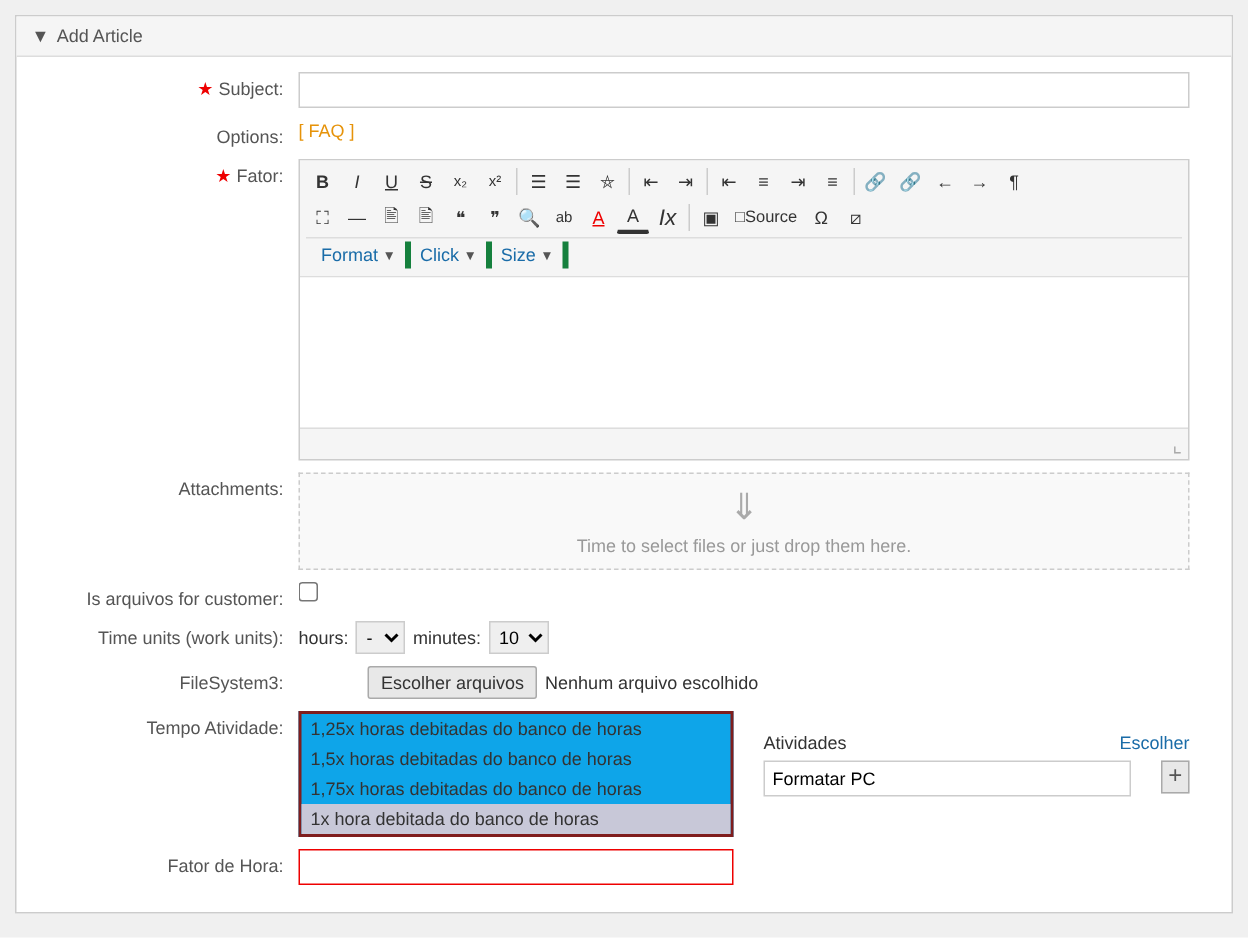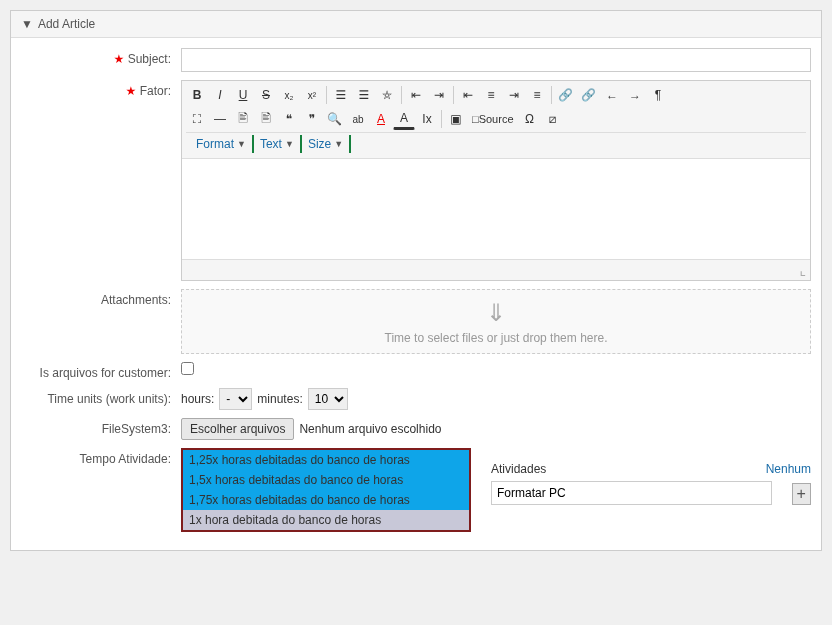--- a/index.html
+++ b/index.html
@@ -29,21 +29,21 @@
     }
 
     .form-body {
       padding: 10px 0;
     }
 
     .form-row {
       display: flex;
       align-items: flex-start;
       margin-bottom: 8px;
-      padding: 0 10px;
+      padding: 0 28px;
     }
 
     .form-label {
       width: 160px;
       text-align: right;
       padding-right: 10px;
       padding-top: 4px;
       color: #555;
       font-size: 12px;
       flex-shrink: 0;
@@ -123,21 +123,21 @@
       padding: 2px 4px;
       border-top: 1px solid #ddd;
       background: #f5f5f5;
     }
 
     .format-dropdown {
       display: inline-flex;
       align-items: center;
       gap: 3px;
       padding: 2px 6px;
-      border-right: 2px solid #15803d;
+      border-right: 4px solid #15803d;
       cursor: pointer;
       font-size: 12px;
       color: #1a6ca8;
     }
 
     .format-dropdown .arrow {
       font-size: 9px;
       color: #555;
     }
 
@@ -200,20 +200,21 @@
       font-size: 12px;
       padding: 2px 2px;
       border: 1px solid #ccc;
       height: 22px;
     }
 
     .filesystem-wrap {
       display: flex;
       align-items: center;
       gap: 5px;
+      margin-left: 46px;
     }
 
     .choose-files-btn {
       background: #e8e8e8;
       border: 1px solid #aaa;
       padding: 3px 8px;
       font-size: 12px;
       cursor: pointer;
       border-radius: 2px;
       color: #333;
@@ -265,21 +266,21 @@
     }
 
     .options-label {
       font-size: 12px;
       color: #1a6ca8;
       cursor: pointer;
     }
 
     .atividades-input-row {
       display: flex;
-      align-items: flex-end;
+      align-items: flex-start;
       gap: 20px;
     }
 
     .atividades-input {
       border: 1px solid #ccc;
       padding: 3px 5px;
       font-size: 12px;
       height: 24px;
       width: 170px;
     }
@@ -323,20 +324,28 @@
     <div class="form-row">
       <div class="form-label">
         <span class="required">★</span>
         <span>Subject:</span>
       </div>
       <div class="form-control-wrap">
         <input type="text" value="" style="">
       </div>
     </div>
 
+    <div class="form-row">
+      <div class="form-label">
+        <span>Options:</span>
+      </div>
+      <div class="form-control-wrap">
+        <a href="#" class="options-link">[ FAQ ]</a>
+      </div>
+    </div>
 
     <div class="form-row">
       <div class="form-label">
         <span class="required">★</span>
         <span>Fator:</span>
       </div>
       <div class="form-control-wrap">
         <div class="editor-wrapper">
           <div class="editor-toolbar">
 
@@ -371,38 +380,38 @@
               <button class="tb-btn" title="Image">⛶</button>
               <button class="tb-btn" title="Horizontal Rule">―</button>
               <button class="tb-btn" title="Page Break">🖹</button>
               <button class="tb-btn" title="Paste">🖹</button>
               <button class="tb-btn" title="Blockquote">❝</button>
               <button class="tb-btn" title="Blockquote End">❞</button>
               <button class="tb-btn" title="Find">🔍</button>
               <button class="tb-btn" title="Spell Check" style="font-size:10px">ab</button>
               <button class="tb-btn" title="Text Color" style="text-decoration:underline;color:#e00">A</button>
               <button class="tb-btn" title="Background Color" style="border-bottom:3px solid #333">A</button>
-              <button class="tb-btn" title="Remove Format" style="font-size:12px">Ix</button>
+              <button class="tb-btn" title="Remove Format" style="font-style:italic;font-size:15px">Ix</button>
               <div class="tb-separator"></div>
               <button class="tb-btn" title="Template">▣</button>
               <button class="tb-btn" title="Source" style="width:auto;padding:0 3px;font-size:11px">
                 <span>□</span>
                 <span>Source</span>
               </button>
               <button class="tb-btn" title="Special Characters">Ω</button>
               <button class="tb-btn" title="Fullscreen">⧄</button>
             </div>
 
             <div class="toolbar-format-row">
               <div class="format-dropdown">
                 <span>Format</span>
                 <span class="arrow">▼</span>
               </div>
               <div class="format-dropdown">
-                <span>Text</span>
+                <span>Click</span>
                 <span class="arrow">▼</span>
               </div>
               <div class="format-dropdown">
                 <span>Size</span>
                 <span class="arrow">▼</span>
               </div>
             </div>
           </div>
           <div class="editor-area" contenteditable="true" style=""></div>
           <div class="editor-statusbar">
@@ -471,26 +480,32 @@
               <div class="dropdown-list-item">1,25x horas debitadas do banco de horas</div>
               <div class="dropdown-list-item">1,5x <span class="bold">horas</span> debitadas do banco de horas</div>
               <div class="dropdown-list-item">1,75x <span class="bold">horas</span> debitadas do banco de horas</div>
               <div class="dropdown-list-item selected">1x <span class="bold">hora</span> debitada do banco de horas</div>
             </div>
           </div>
 
           <div class="atividades-section">
             <div class="atividades-header">
               <span class="atividades-label">Atividades</span>
-              <span class="options-label">Nenhum</span>
+              <span class="options-label">Escolher</span>
             </div>
             <div class="atividades-input-row">
               <input type="text" class="atividades-input" value="Formatar PC" style="">
               <button class="add-btn">+</button>
             </div>
           </div>
         </div>
       </div>
     </div>
 
+    <div class="form-row">
+      <div class="form-label">Fator de Hora:</div>
+      <div class="form-control-wrap fator-wrap">
+        <input type="text" style="width: 290px; border: 1px solid rgb(238, 0, 0);">
+      </div>
+    </div>
 
   </div>
 </div>
 
 </body></html>

